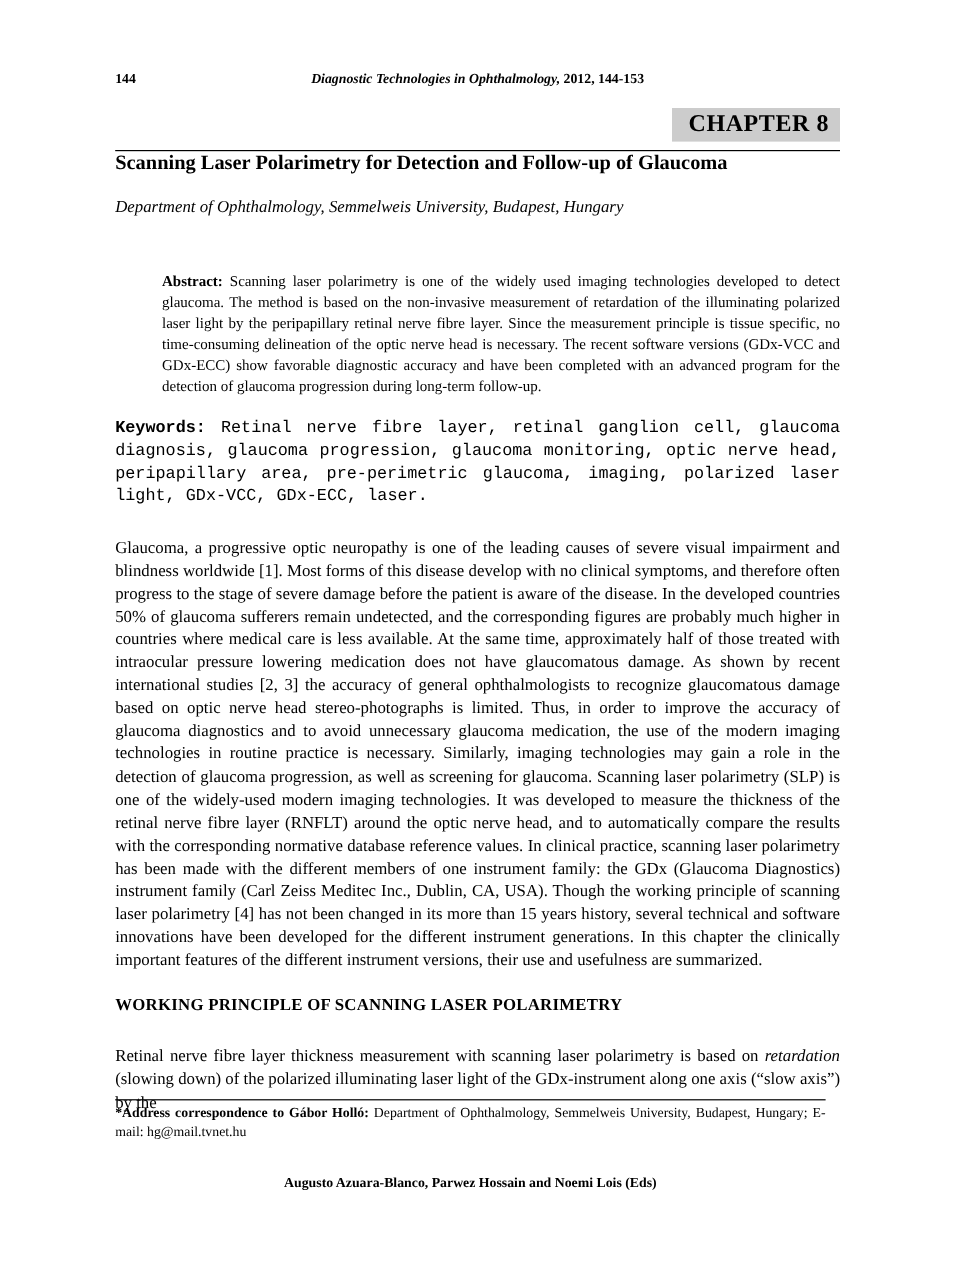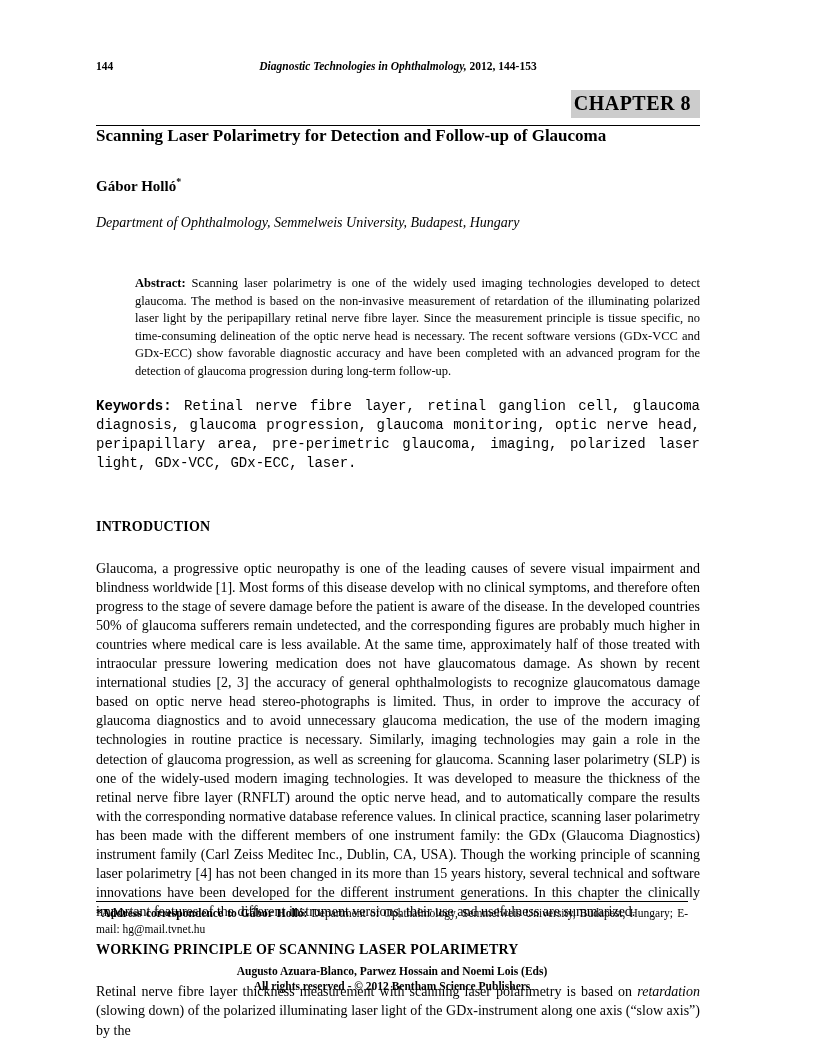--- a/index.html
+++ b/index.html
@@ -31,21 +31,21 @@
   .header .running .jtitle { font-style: italic; }
   .chapter-row {
     text-align: right;
     margin-top: 14px;
   }
   .chapter-badge {
     display: inline-block;
     background: #cccccc;
     font-size: 20px;
     font-weight: bold;
-    padding: 2px 9px 3px 3px;
+    padding: 2px 9px 3px 14px;
     letter-spacing: 0.5px;
   }
   .top-rule {
     border-bottom: 1.6px solid #000;
     margin-top: 7px;
   }
   .paper-title {
     font-size: 17px;
     font-weight: bold;
   }
@@ -122,43 +122,38 @@
   </div>
 
   <div class="chapter-row">
     <span class="chapter-badge">CHAPTER 8</span>
   </div>
 
   <div class="top-rule"></div>
 
   <h1 class="paper-title">Scanning Laser Polarimetry for Detection and Follow-up of Glaucoma</h1>
 
-  <div class="author-line">
-    <span>Gábor Holló</span><sup>*</sup>
-  </div>
 
   <div class="affiliation">Department of Ophthalmology, Semmelweis University, Budapest, Hungary</div>
 
   <div class="abstract">
     <span class="lbl">Abstract:</span><span> Scanning laser polarimetry is one of the widely used imaging technologies developed to detect glaucoma. The method is based on the non-invasive measurement of retardation of the illuminating polarized laser light by the peripapillary retinal nerve fibre layer. Since the measurement principle is tissue specific, no time-consuming delineation of the optic nerve head is necessary. The recent software versions (GDx-VCC and GDx-ECC) show favorable diagnostic accuracy and have been completed with an advanced program for the detection of glaucoma progression during long-term follow-up.</span>
   </div>
 
   <div class="keywords">
     <span class="lbl">Keywords:</span><span> Retinal nerve fibre layer, retinal ganglion cell, glaucoma diagnosis, glaucoma progression, glaucoma monitoring, optic nerve head, peripapillary area, pre-perimetric glaucoma, imaging, polarized laser light, GDx-VCC, GDx-ECC, laser.</span>
   </div>
 
-  <h2 class="section-heading">INTRODUCTION</h2>
   <p class="body-par">Glaucoma, a progressive optic neuropathy is one of the leading causes of severe visual impairment and blindness worldwide [1]. Most forms of this disease develop with no clinical symptoms, and therefore often progress to the stage of severe damage before the patient is aware of the disease. In the developed countries 50% of glaucoma sufferers remain undetected, and the corresponding figures are probably much higher in countries where medical care is less available. At the same time, approximately half of those treated with intraocular pressure lowering medication does not have glaucomatous damage. As shown by recent international studies [2, 3] the accuracy of general ophthalmologists to recognize glaucomatous damage based on optic nerve head stereo-photographs is limited. Thus, in order to improve the accuracy of glaucoma diagnostics and to avoid unnecessary glaucoma medication, the use of the modern imaging technologies in routine practice is necessary. Similarly, imaging technologies may gain a role in the detection of glaucoma progression, as well as screening for glaucoma. Scanning laser polarimetry (SLP) is one of the widely-used modern imaging technologies. It was developed to measure the thickness of the retinal nerve fibre layer (RNFLT) around the optic nerve head, and to automatically compare the results with the corresponding normative database reference values. In clinical practice, scanning laser polarimetry has been made with the different members of one instrument family: the GDx (Glaucoma Diagnostics) instrument family (Carl Zeiss Meditec Inc., Dublin, CA, USA). Though the working principle of scanning laser polarimetry [4] has not been changed in its more than 15 years history, several technical and software innovations have been developed for the different instrument generations. In this chapter the clinically important features of the different instrument versions, their use and usefulness are summarized.</p>
 
   <h2 class="section-heading second">WORKING PRINCIPLE OF SCANNING LASER POLARIMETRY</h2>
   <p class="body-par"><span>Retinal nerve fibre layer thickness measurement with scanning laser polarimetry is based on </span><span class="ital">retardation</span><span> (slowing down) of the polarized illuminating laser light of the GDx-instrument along one axis (“slow axis”) by the</span></p>
 
   <div class="bottom-block">
     <div class="footnote">
       <span class="lbl">*Address correspondence to Gábor Holló:</span><span> Department of Ophthalmology, Semmelweis University, Budapest, Hungary; E-mail: hg@mail.tvnet.hu</span>
     </div>
     <div class="footer-credits">
       <div>Augusto Azuara-Blanco, Parwez Hossain and Noemi Lois (Eds)</div>
-      <div>All rights reserved - © 2012 Bentham Science Publishers</div>
     </div>
   </div>
 
 </div>
 
 </body></html>

